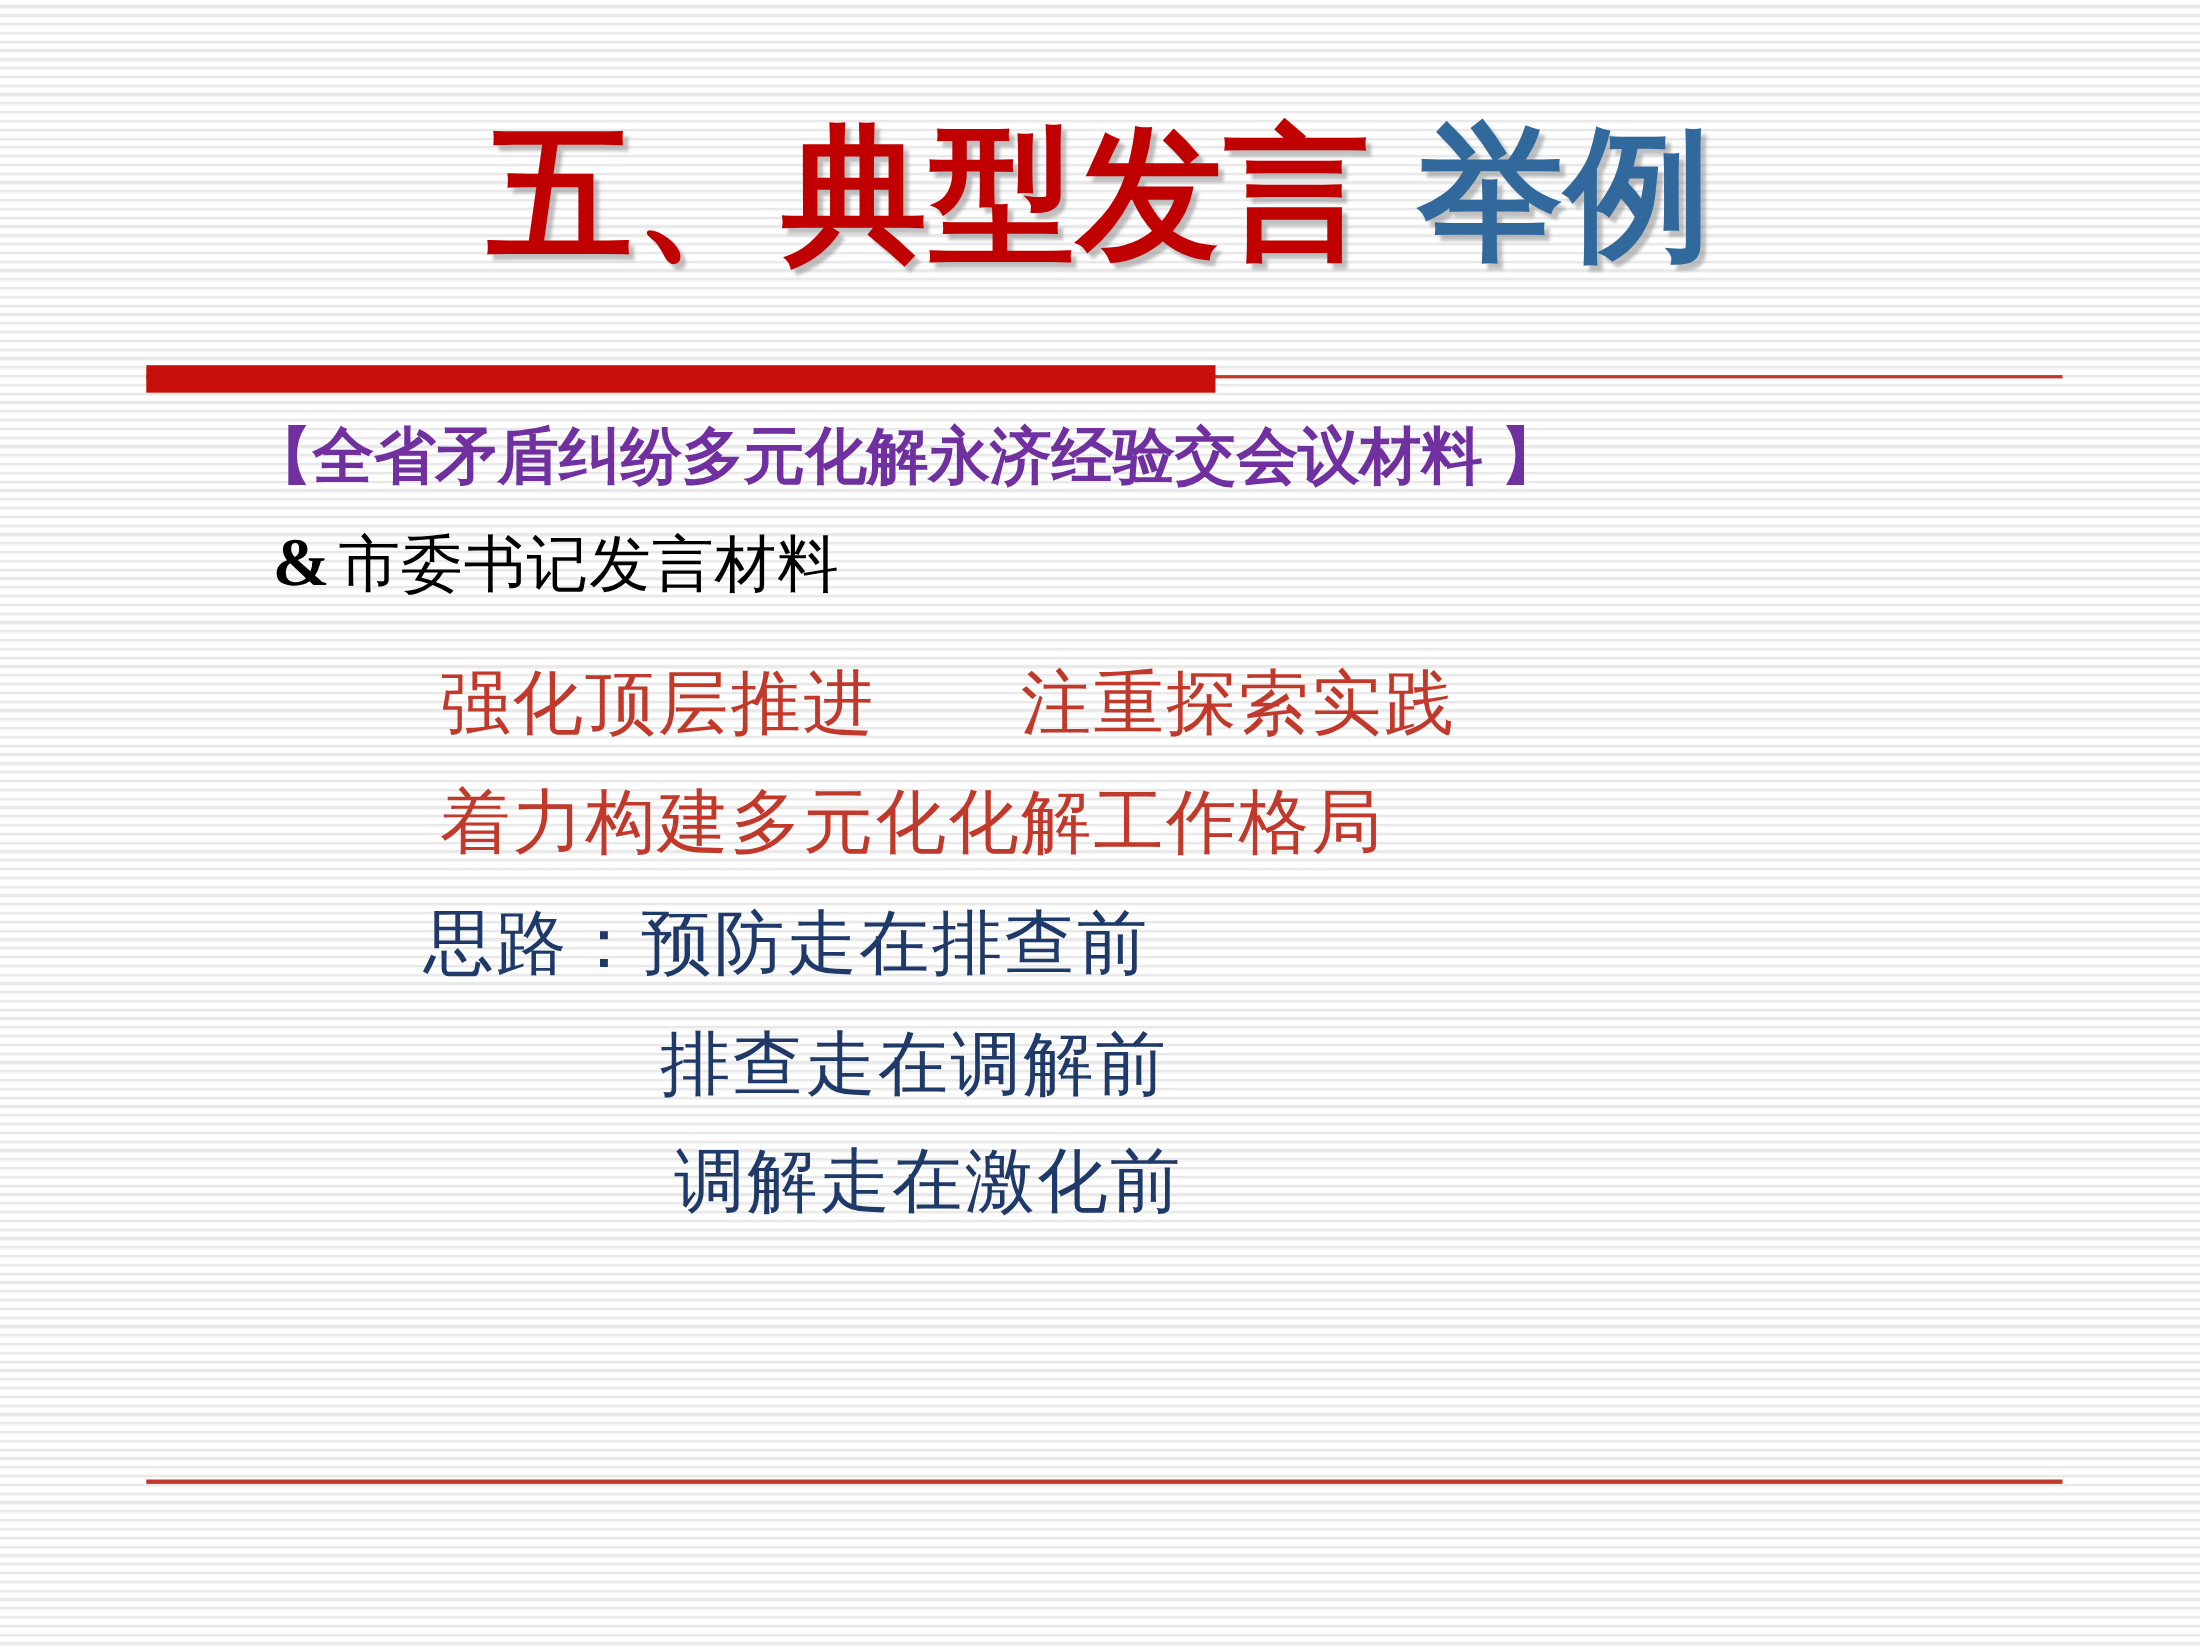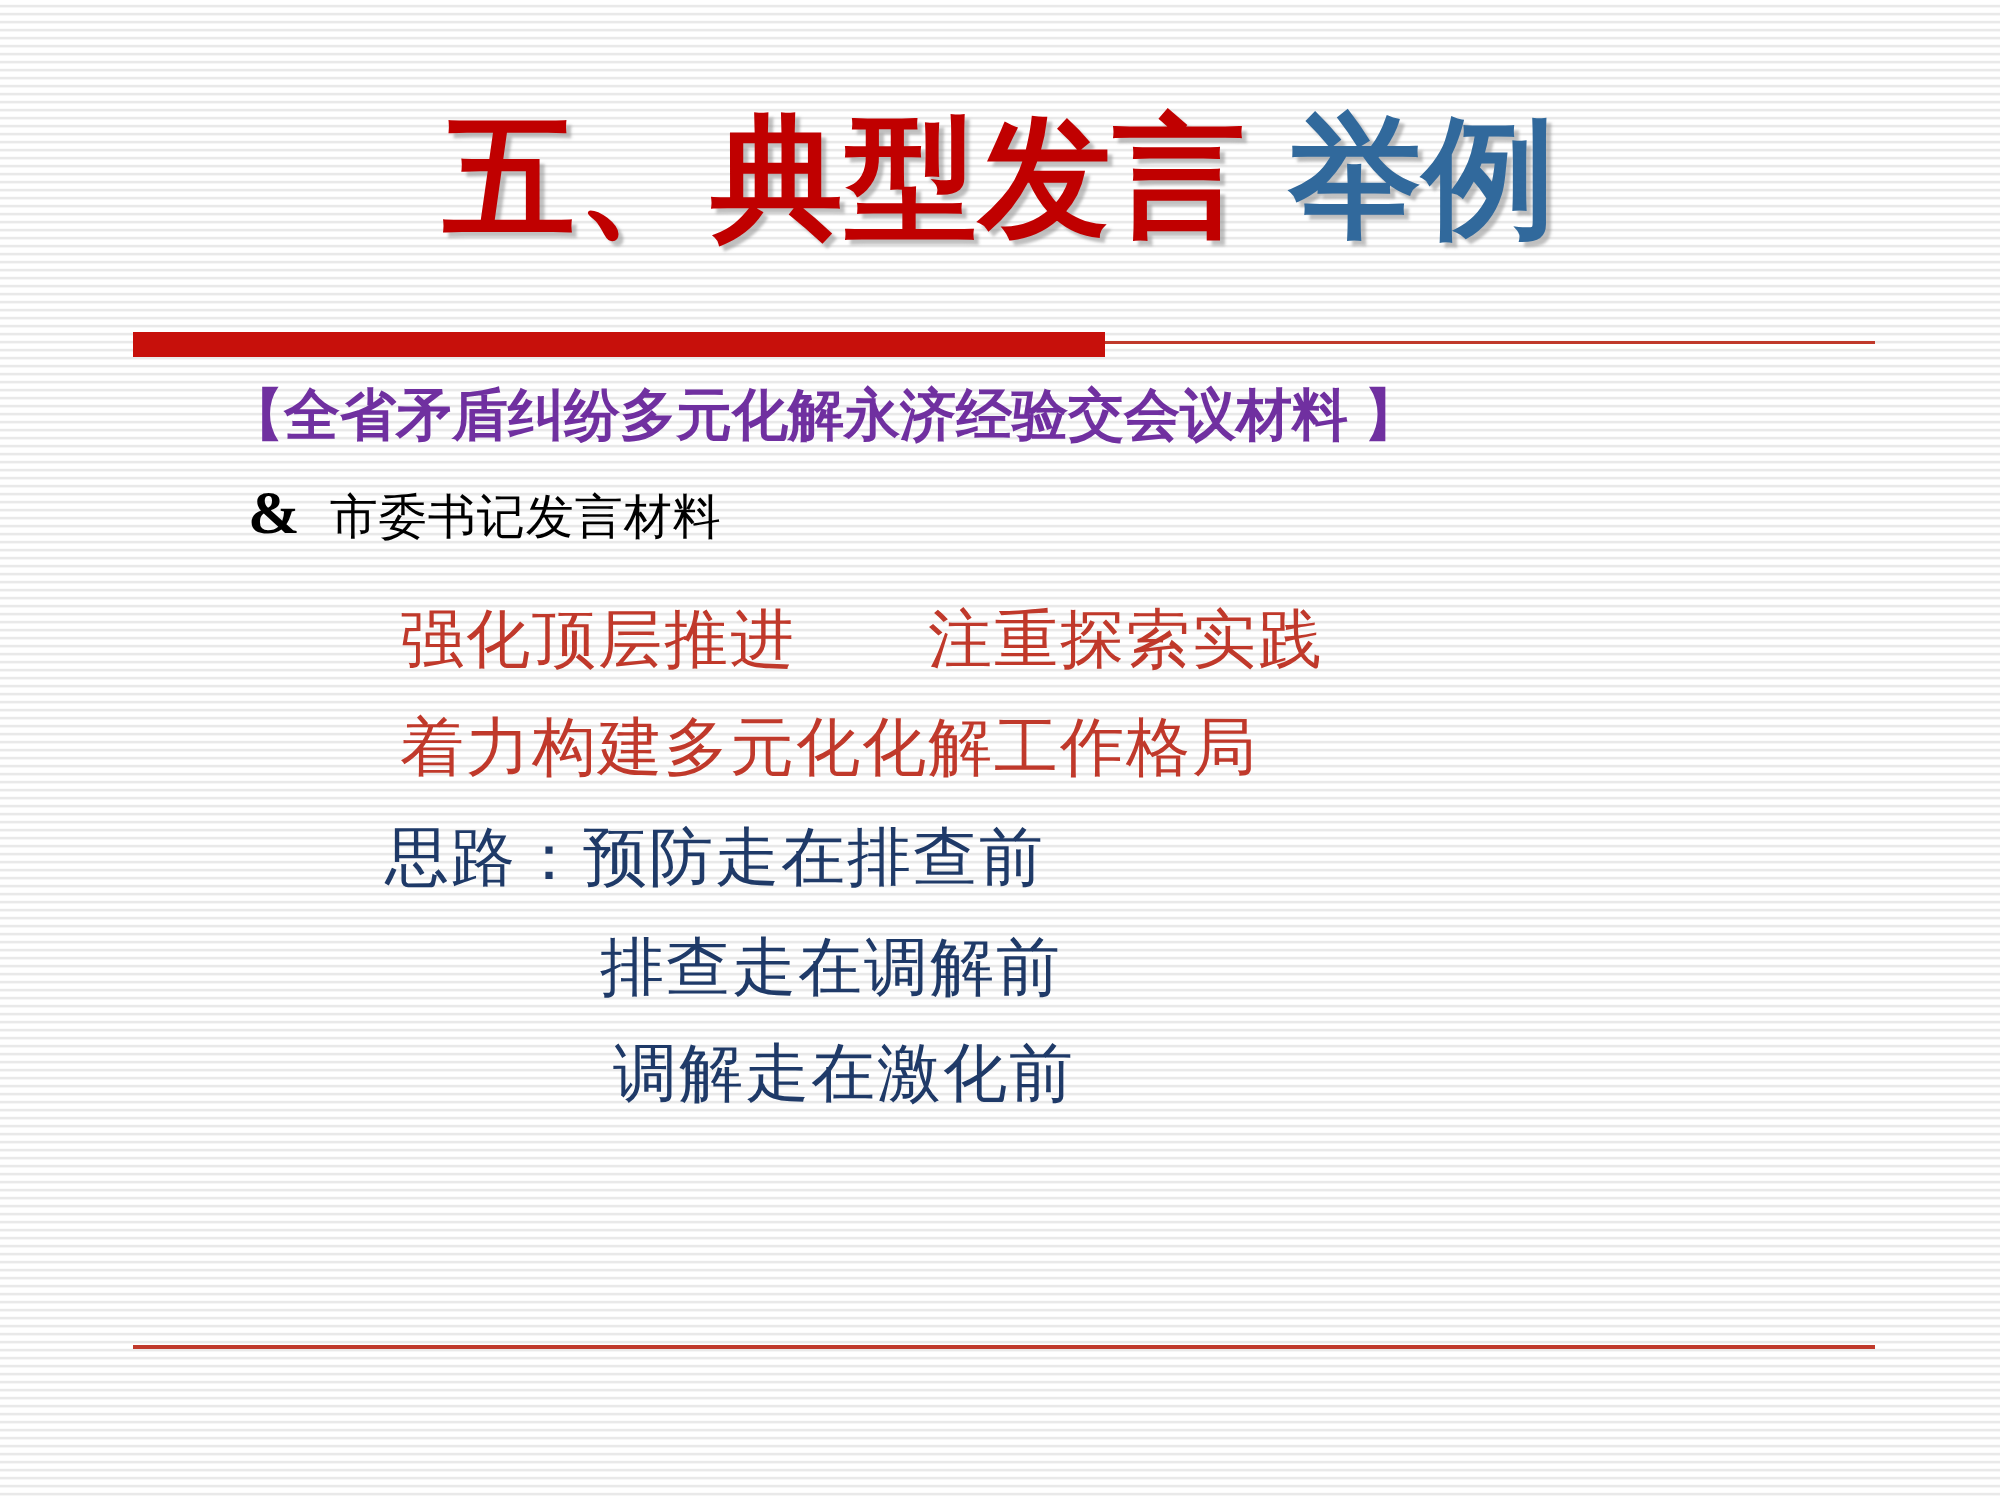--- a/index.html
+++ b/index.html
@@ -36,21 +36,21 @@
   #title-block {
     position: absolute;
     left: 0;
     top: 112px;
     width: 2000px;
     text-align: center;
     white-space: nowrap;
     line-height: 1;
   }
   .title-seg {
-    font-family: Liberation Sans, sans-serif;
+    font-family: Liberation Serif, serif;
     font-size: 132px;
     font-weight: bold;
     letter-spacing: 2px;
     text-shadow: 5px 5px 3px rgba(140,140,140,0.55);
   }
   .title-red  { color: #C00000; }
   .title-blue { color: #31699C; margin-top: 28px; }
   .title-gap  { display: inline-block; width: 34px; }
 
   
@@ -94,23 +94,23 @@
     line-height: 1.05;
     color: #000000;
   }
   #amp-mark {
     font-family: "Liberation Serif", "DejaVu Serif", serif;
     font-size: 62px;
     font-weight: bold;
   }
   #amp-text {
     font-family: "Liberation Serif", "DejaVu Serif", serif;
-    font-size: 48px;
+    font-size: 56px;
     font-weight: normal;
-    margin-left: 30px;
+    margin-left: 8px;
     letter-spacing: 1px;
   }
 
   
   .red-line {
     position: absolute;
     font-family: "Liberation Serif", "DejaVu Serif", serif;
     font-size: 64px;
     color: #C0392B;
     white-space: pre;

